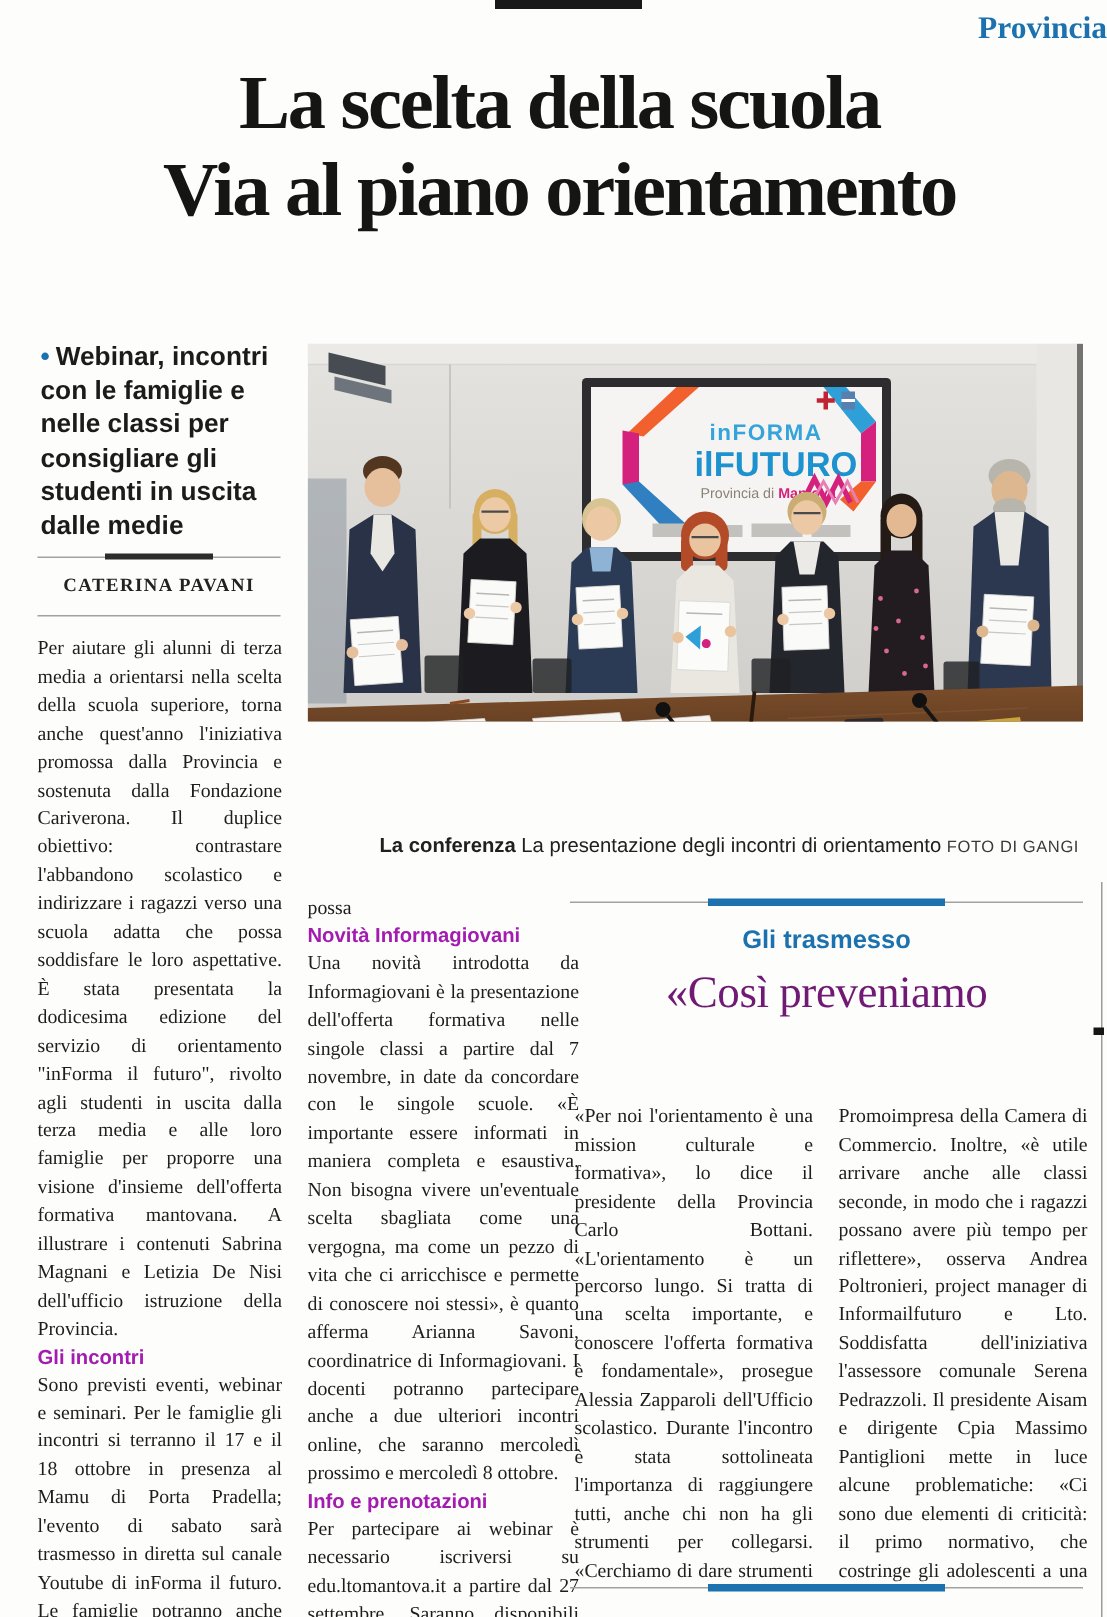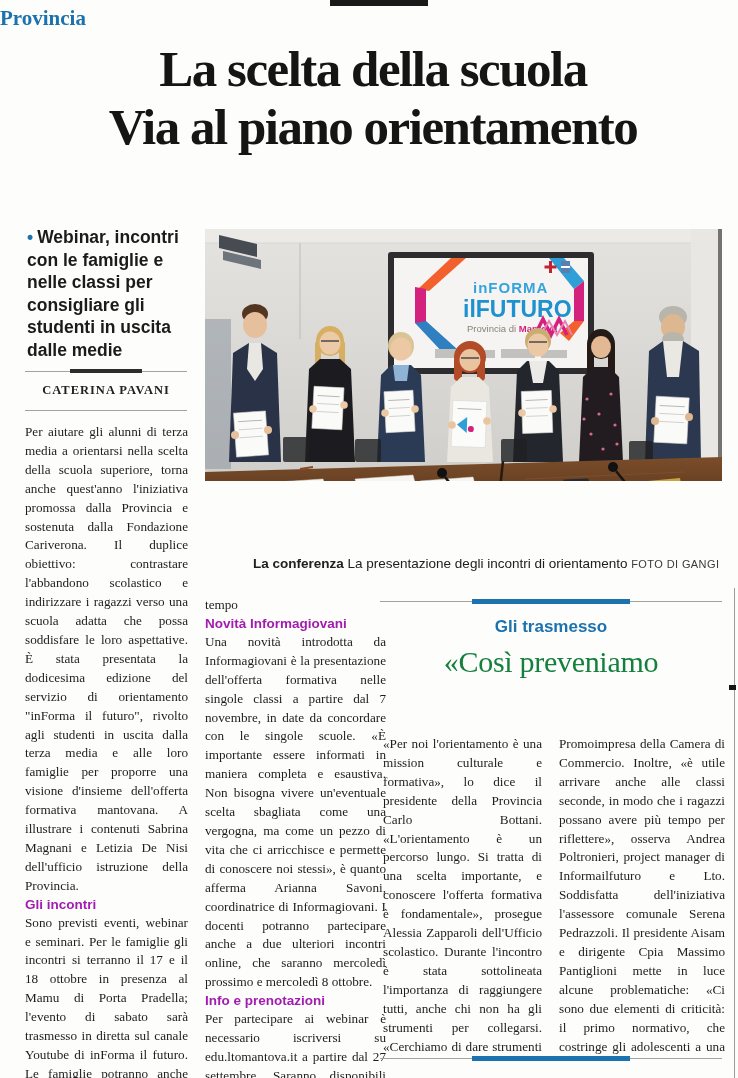--- a/index.html
+++ b/index.html
@@ -1,20 +1,20 @@
 <!DOCTYPE html>
 <html lang="it"><head>
 <meta charset="utf-8">
 <style>
   html,body{margin:0;padding:0;background:#f3f3f1;}
   .page{position:relative;width:738px;height:1078px;background:#fdfdfc;overflow:hidden;
         font-family:"Liberation Sans",sans-serif;}
   
   .top-crop{position:absolute;left:330px;top:0;width:98px;height:6px;background:#191919;}
-  .kicker{position:absolute;left:0;top:6px;width:738px;text-align:left;
+  .kicker{position:absolute;left:0;top:6px;width:738px;text-align:right;
           font-family:"Liberation Serif",serif;font-weight:700;font-size:21px;color:#1b72ae;}
   .headline{position:absolute;left:0;top:36px;width:738px;margin:4px;text-align:center;
             font-family:"Liberation Serif",serif;font-weight:700;font-size:51px;line-height:58px;
             letter-spacing:-1.5px;color:#151514;}
   
   .intro{position:absolute;left:27px;top:226px;width:152px;
          font-weight:700;font-size:17.5px;line-height:22.5px;color:#1b1b1a;}
   .intro .bullet{color:#1b72ae;margin-right:4px;}
   
   .rule{position:absolute;height:1px;background:#a3a2a0;}
@@ -37,21 +37,21 @@
   .caption{position:absolute;left:205px;top:556px;width:525px;font-size:13.5px;color:#20201f;padding-left:48px;}
   .caption .lead{font-weight:700;}
   .caption .credit{font-size:11px;letter-spacing:.4px;color:#3a3a38;}
   
   .sb-rule-top{left:380px;top:601px;width:342px;}
   .sb-rule-bottom{left:380px;top:1058px;width:342px;}
   .sb-kicker{position:absolute;left:380px;top:617px;width:342px;text-align:center;
              font-weight:700;font-size:17px;color:#1b72ae;}
   .sb-headline{position:absolute;left:380px;top:644px;width:342px;margin:0;text-align:center;
                font-family:"Liberation Serif",serif;font-weight:400;font-size:30px;line-height:35px;
-               letter-spacing:-.3px;color:#15803d;}
+               letter-spacing:-.3px;color:#701a75;}
   .sb-cols{position:absolute;left:383px;top:735px;width:342px;height:322px;overflow:hidden;
            display:flex;gap:17px;}
   .sb-colA{width:159px;}
   .sb-colB{width:166px;}
   
   .right-rule{position:absolute;left:734px;top:588px;width:1px;height:490px;background:#9b9b99;}
   .right-tick{position:absolute;left:729px;top:685px;width:7px;height:5px;background:#161616;}
   svg text{font-family:"Liberation Sans",sans-serif;}
 </style>
 </head>
@@ -296,21 +296,21 @@
       </g>
 
       <polygon points="0,300 40,296 46,323 0,323" fill="#c7c1b6"></polygon>
       <polygon points="470,292 517,288 517,323 476,323" fill="#cac4b9"></polygon>
     </svg>
   </div>
 
   <div class="caption"><span class="lead">La conferenza</span><span> La presentazione degli incontri di orientamento </span><span class="credit">FOTO DI GANGI</span></div>
 
   <div class="col-mid bodytext">
-    <p>tempo</p>
+    <p>possa</p>
     <p class="subhead">Novità Informagiovani</p>
     <p>Una novità introdotta da Informagiovani è la presentazione dell'offerta formativa nelle singole classi a partire dal 7 novembre, in date da concordare con le singole scuole. «È importante essere informati in maniera completa e esaustiva. Non bisogna vivere un'eventuale scelta sbagliata come una vergogna, ma come un pezzo di vita che ci arricchisce e permette di conoscere noi stessi», è quanto afferma Arianna Savoni, coordinatrice di Informagiovani. I docenti potranno partecipare anche a due ulteriori incontri online, che saranno mercoledì prossimo e mercoledì 8 ottobre.</p>
     <p class="subhead">Info e prenotazioni</p>
     <p>Per partecipare ai webinar è necessario iscriversi su edu.ltomantova.it a partire dal 27 settembre. Saranno disponibili anche le registrazioni di tutte le iniziative sulla piattaforma di Lto.</p>
   </div>
 
   <div class="rule sb-rule-top">
       <span class="accent blue"></span>
     </div>
   <div class="sb-kicker">Gli trasmesso</div>

